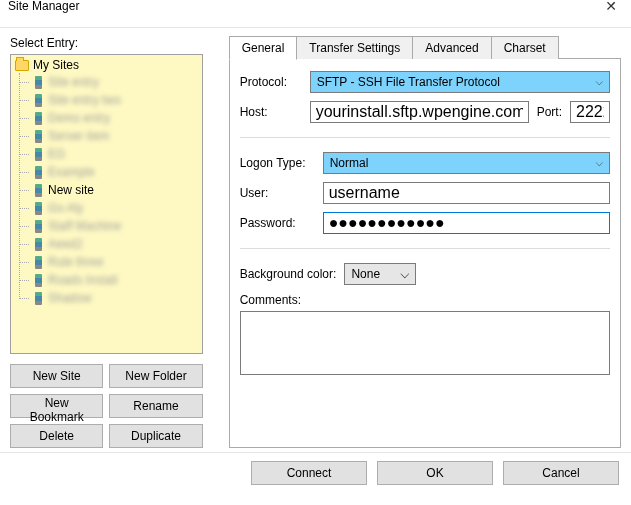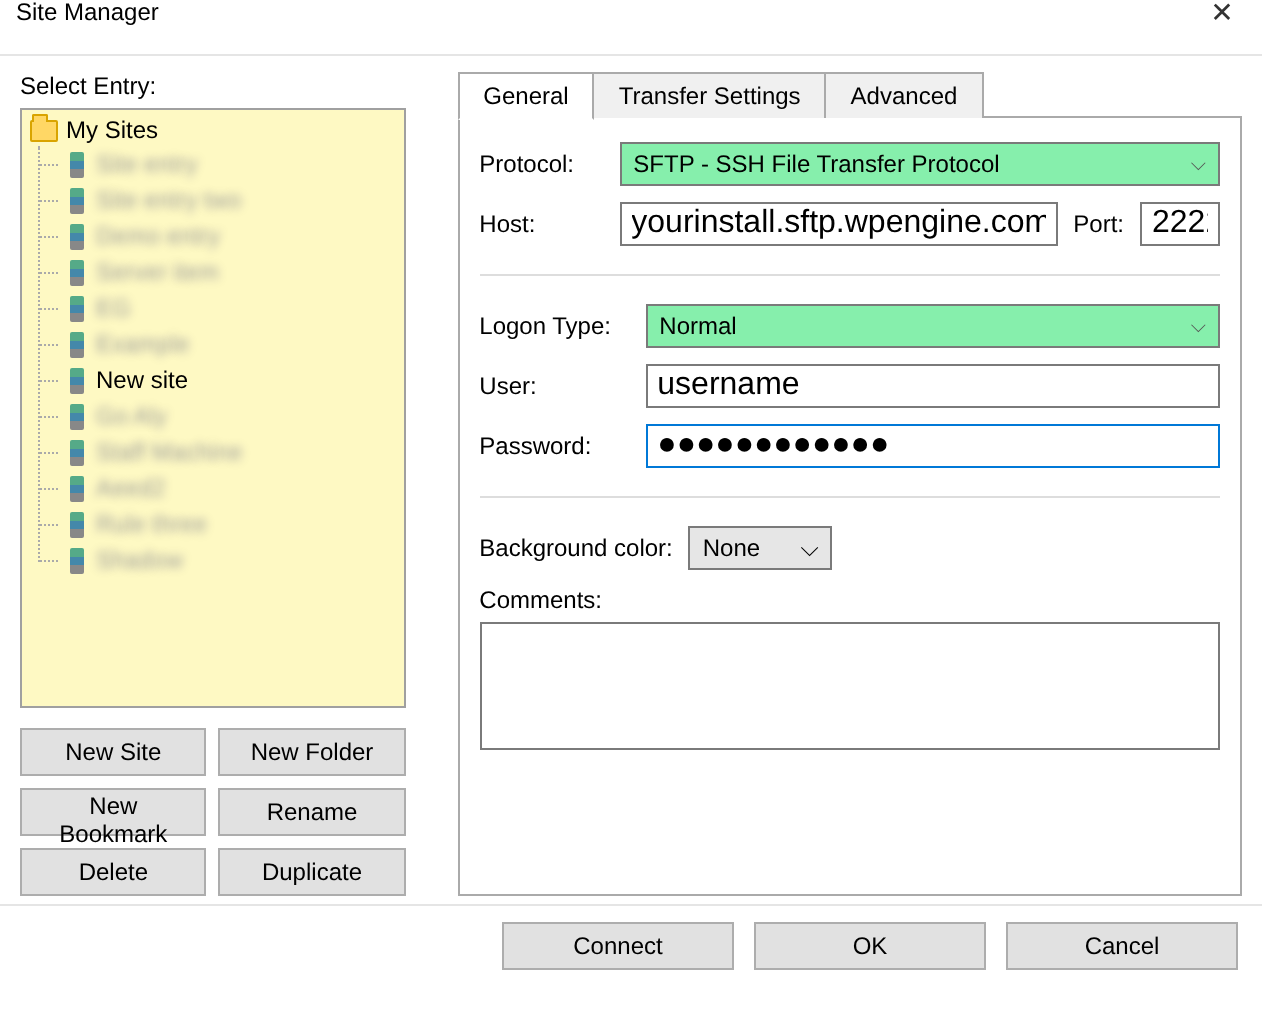--- a/index.html
+++ b/index.html
@@ -175,21 +175,21 @@
     align-items: center;
     gap: 8px;
     margin-bottom: 8px;
   }
   .lbl { width: 62px; }
   .lbl-wide { width: 75px; }
   .sel {
     flex: 1;
     height: 22px;
     border: 1px solid #7a7a7a;
-    background: #86efac;
+    background: #7dd3fc;
     display: flex;
     align-items: center;
     justify-content: space-between;
     padding: 0 6px;
     cursor: pointer;
   }
   .sel .chev {
     font-size: 10px;
     color: #555;
   }
@@ -293,20 +293,24 @@
             <span class="server-icon"></span>
             <span class="blur">Staff Machine</span>
           </div>
           <div class="tree-item">
             <span class="server-icon"></span>
             <span class="blur">Aeed2</span>
           </div>
           <div class="tree-item">
             <span class="server-icon"></span>
             <span class="blur">Rule three</span>
+          </div>
+          <div class="tree-item">
+            <span class="server-icon"></span>
+            <span class="blur">Roads Install</span>
           </div>
           <div class="tree-item">
             <span class="server-icon"></span>
             <span class="blur">Shadow</span>
           </div>
         </div>
     </div>
     <div class="btn-grid">
       <button class="btn">New Site</button>
       <button class="btn">New Folder</button>
@@ -315,20 +319,21 @@
       <button class="btn">Delete</button>
       <button class="btn">Duplicate</button>
     </div>
   </div>
 
   <div class="right">
     <div class="tabs">
       <div class="tab active">General</div>
       <div class="tab">Transfer Settings</div>
       <div class="tab">Advanced</div>
+      <div class="tab">Charset</div>
     </div>
     <div class="panel">
 
       <div class="row">
         <span class="lbl">Protocol:</span>
         <div class="sel">
           <span>SFTP - SSH File Transfer Protocol</span>
           <span class="chev">⌵</span>
         </div>
       </div>

